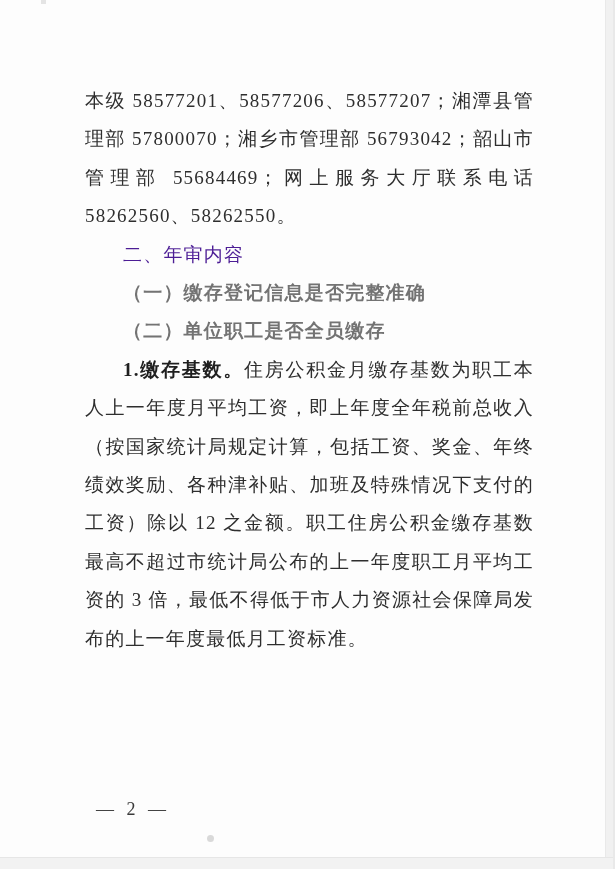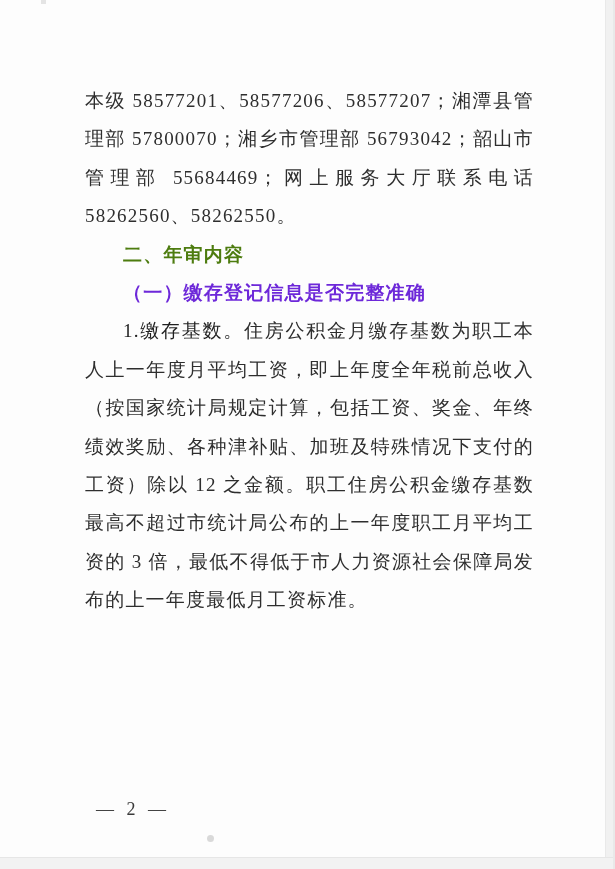--- a/index.html
+++ b/index.html
@@ -48,30 +48,30 @@
     letter-spacing: 1.2px;
     text-align: justify;
   }
   .text-col p, .text-col div { margin: 0; }
 
   .para { text-indent: 2em; }
   .para.continuation { text-indent: 0; }
 
   .heading-section {
     font-family: "Liberation Sans", "DejaVu Sans", sans-serif;
-    font-weight: 700;
+    font-weight: 400;
     text-indent: 2em;
-    color: #4d7c0f;
+    color: #4c1d95;
   }
   .heading-sub {
     font-weight: 700;
     text-indent: 2em;
-    color: #6d28d9;
+    color: #737373;
   }
-  .lead-bold { font-weight: 400; color: #1f1f1f; }
+  .lead-bold { font-weight: 700; color: #1f1f1f; }
 
   .page-footer {
     position: absolute;
     left: 96px; top: 799px;
     font-size: 18px;
     letter-spacing: 4px;
     color: #3a3a3a;
   }
 </style>
 </head>
@@ -81,20 +81,21 @@
 
   <div class="text-col">
 
     <p class="para continuation">本级 58577201、58577206、58577207；湘潭县管理部 57800070；湘乡市管理部 56793042；韶山市管理部 55684469；网上服务大厅联系电话 58262560、58262550。</p>
 
     <div class="heading-section">二、年审内容</div>
 
     <div class="heading-sub">（一）缴存登记信息是否完整准确</div>
 
 
+    <div class="heading-sub">（二）单位职工是否全员缴存</div>
 
 
 
     <p class="para"><span class="lead-bold">1.缴存基数。</span><span>住房公积金月缴存基数为职工本人上一年度月平均工资，即上年度全年税前总收入（按国家统计局规定计算，包括工资、奖金、年终绩效奖励、各种津补贴、加班及特殊情况下支付的工资）除以 12 之金额。职工住房公积金缴存基数最高不超过市统计局公布的上一年度职工月平均工资的 3 倍，最低不得低于市人力资源社会保障局发布的上一年度最低月工资标准。</span></p>
 
   </div>
 
   <div class="page-footer">— 2 —</div>
 
   <div class="scan-speck"></div>

